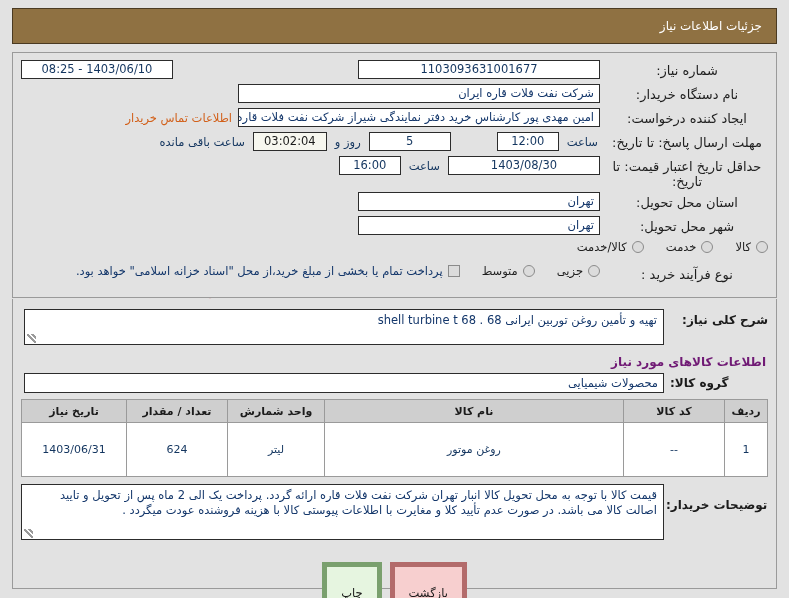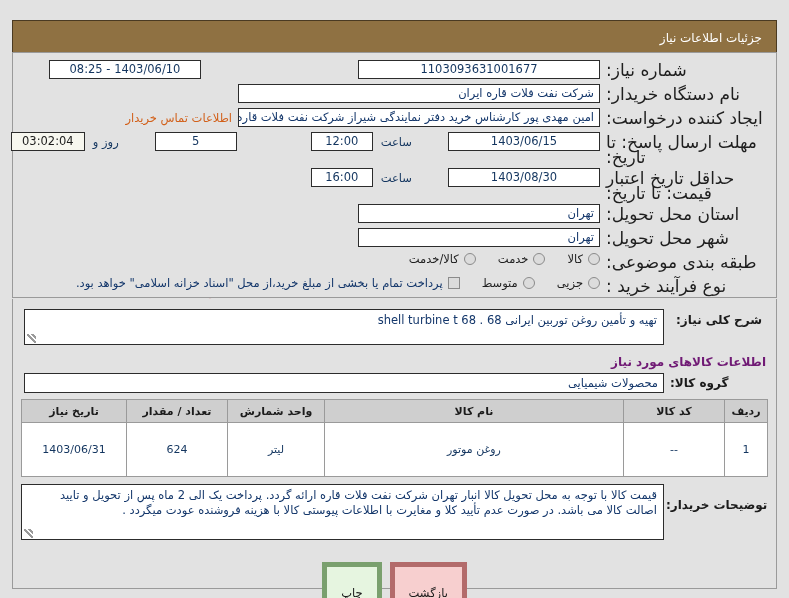--- a/index.html
+++ b/index.html
@@ -13,21 +13,21 @@
     width: 789px;
     height: 598px;
     overflow: hidden;
     position: relative;
     direction: rtl;
   }
 
   
   .header-bar {
     position: absolute;
-    top: 20px;
+    top: 8px;
     right: 12px;
     left: 12px;
     height: 36px;
     background: #8f7142;
     border: 1px solid #4a3a22;
     box-sizing: border-box;
     display: flex;
     align-items: center;
     justify-content: flex-start;
     padding: 0 14px;
@@ -100,22 +100,22 @@
   }
   .row {
     display: flex;
     align-items: flex-start;
     margin-bottom: 3px;
     min-height: 21px;
   }
   .lbl {
     width: 168px;
     flex: 0 0 168px;
-    text-align: left;
-    font-size: 17px;
+    text-align: center;
+    font-size: 13px;
     color: #1e1e1e;
     padding-left: 6px;
     padding-top: 3px;
     box-sizing: border-box;
     line-height: 15px;
   }
   .ctl { flex: 1 1 auto; display: flex; align-items: center; gap: 6px; }
 
   .fld {
     border: 1px solid #2c2c2c;
@@ -123,21 +123,21 @@
     height: 19px;
     line-height: 17px;
     font-size: 11.5px;
     color: #14376b;
     padding: 0 5px;
     box-sizing: border-box;
     text-align: center;
     white-space: nowrap;
     overflow: hidden;
   }
-  .fld.num    { color: #13355f; margin-left: 28px; }
+  .fld.num    { color: #13355f; }
   .fld.right  { text-align: right; }
   .fld.brown  { background: #f7f7ef; color: #1b1b1b; }
 
   .w-need      { width: 242px; }
   .w-org       { width: 362px; }
   .w-creator   { width: 362px; }
   .w-date      { width: 152px; }
   .w-time      { width: 62px; }
   .w-days      { width: 82px; }
   .w-clock     { width: 74px; }
@@ -193,21 +193,21 @@
     padding: 10px 8px 4px 8px;
     position: relative;
     z-index: 2;
   }
   .sec-lbl {
     width: 104px;
     flex: 0 0 104px;
     font-size: 12px;
     font-weight: bold;
     color: #1b1b1b;
-    text-align: center;
+    text-align: right;
     padding-left: 6px;
     padding-top: 4px;
     box-sizing: border-box;
   }
   .ta {
     flex: 1 1 auto;
     height: 36px;
     border: 1px solid #2c2c2c;
     background: #ffffff;
     font-size: 11.5px;
@@ -373,21 +373,20 @@
       <div class="lbl">ایجاد کننده درخواست:</div>
       <div class="ctl">
         <div class="fld right w-creator">امین مهدی پور کارشناس خرید دفتر نمایندگی شیراز شرکت نفت فلات قاره ایران</div>
         <a class="link">اطلاعات تماس خریدار</a>
       </div>
     </div>
 
     <div class="row">
       <div class="lbl">مهلت ارسال پاسخ: تا تاریخ:</div>
       <div class="ctl">
-        <div class="fld num w-date">1403/06/15</div>
         <span class="inline-txt">ساعت</span>
         <div class="fld num w-time">12:00</div>
         <div style="width:34px;"></div>
         <div class="fld num w-days">5</div>
         <span class="inline-txt">روز و</span>
         <div class="fld num brown w-clock">03:02:04</div>
         <span class="inline-txt">ساعت باقی مانده</span>
       </div>
     </div>
 
@@ -408,21 +407,20 @@
     </div>
 
     <div class="row">
       <div class="lbl">شهر محل تحویل:</div>
       <div class="ctl">
         <div class="fld right w-city">تهران</div>
       </div>
     </div>
 
     <div class="row">
-      <div class="lbl">طبقه بندی موضوعی:</div>
       <div class="ctl">
         <label class="opt">
           <span class="radio"></span>
           <span>کالا</span>
         </label>
         <label class="opt">
           <span class="radio"></span>
           <span>خدمت</span>
         </label>
         <label class="opt">

